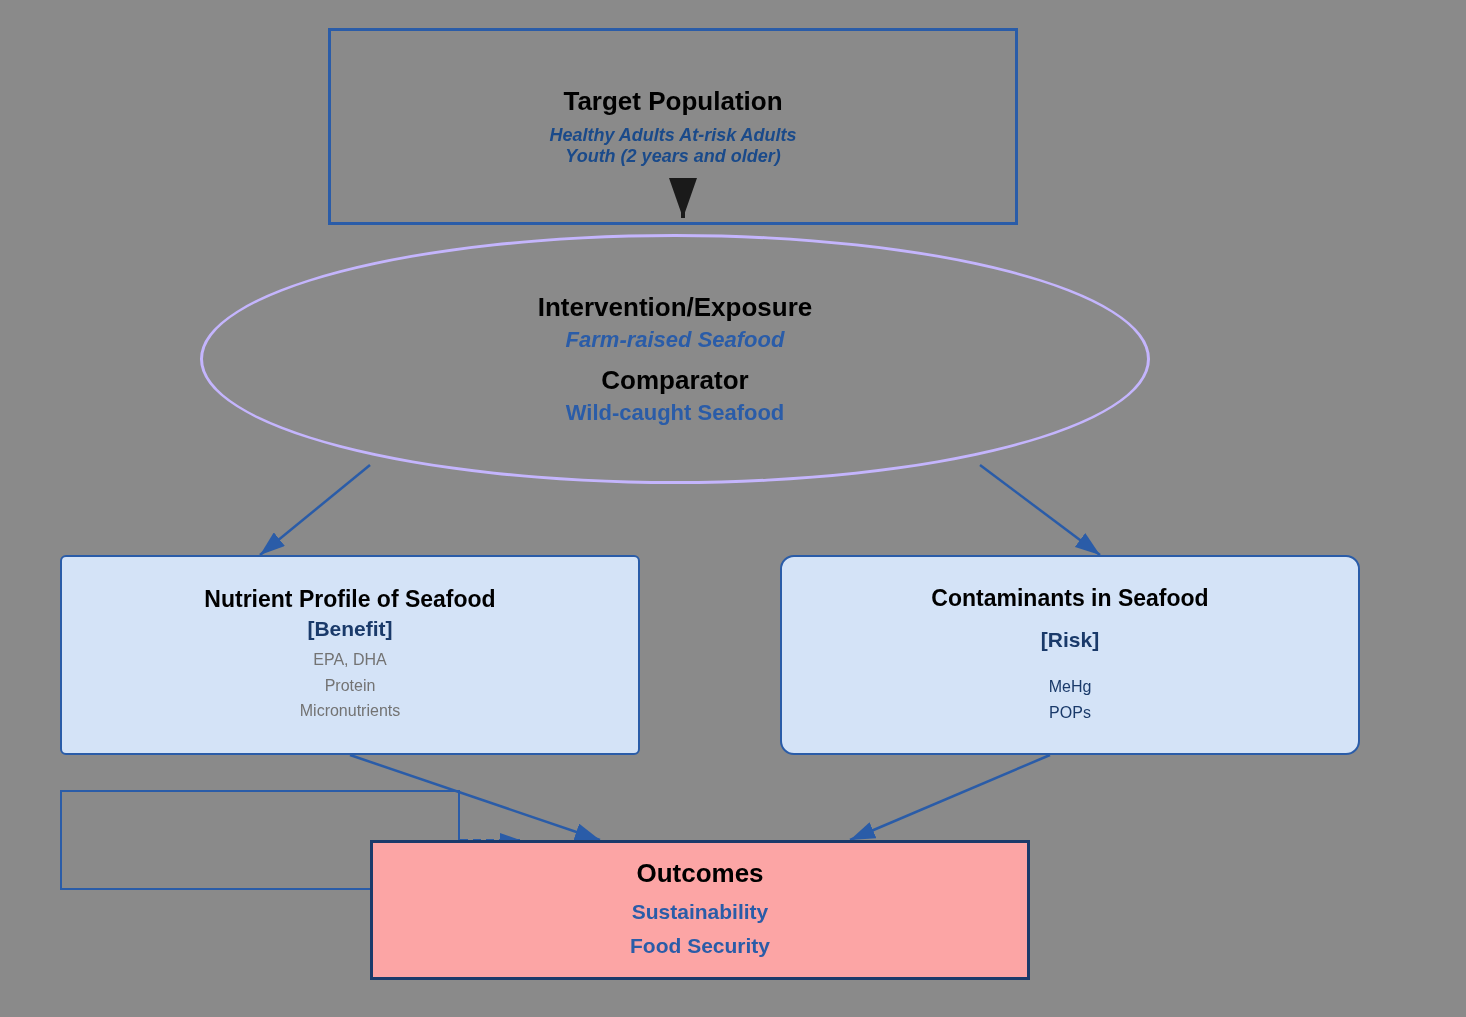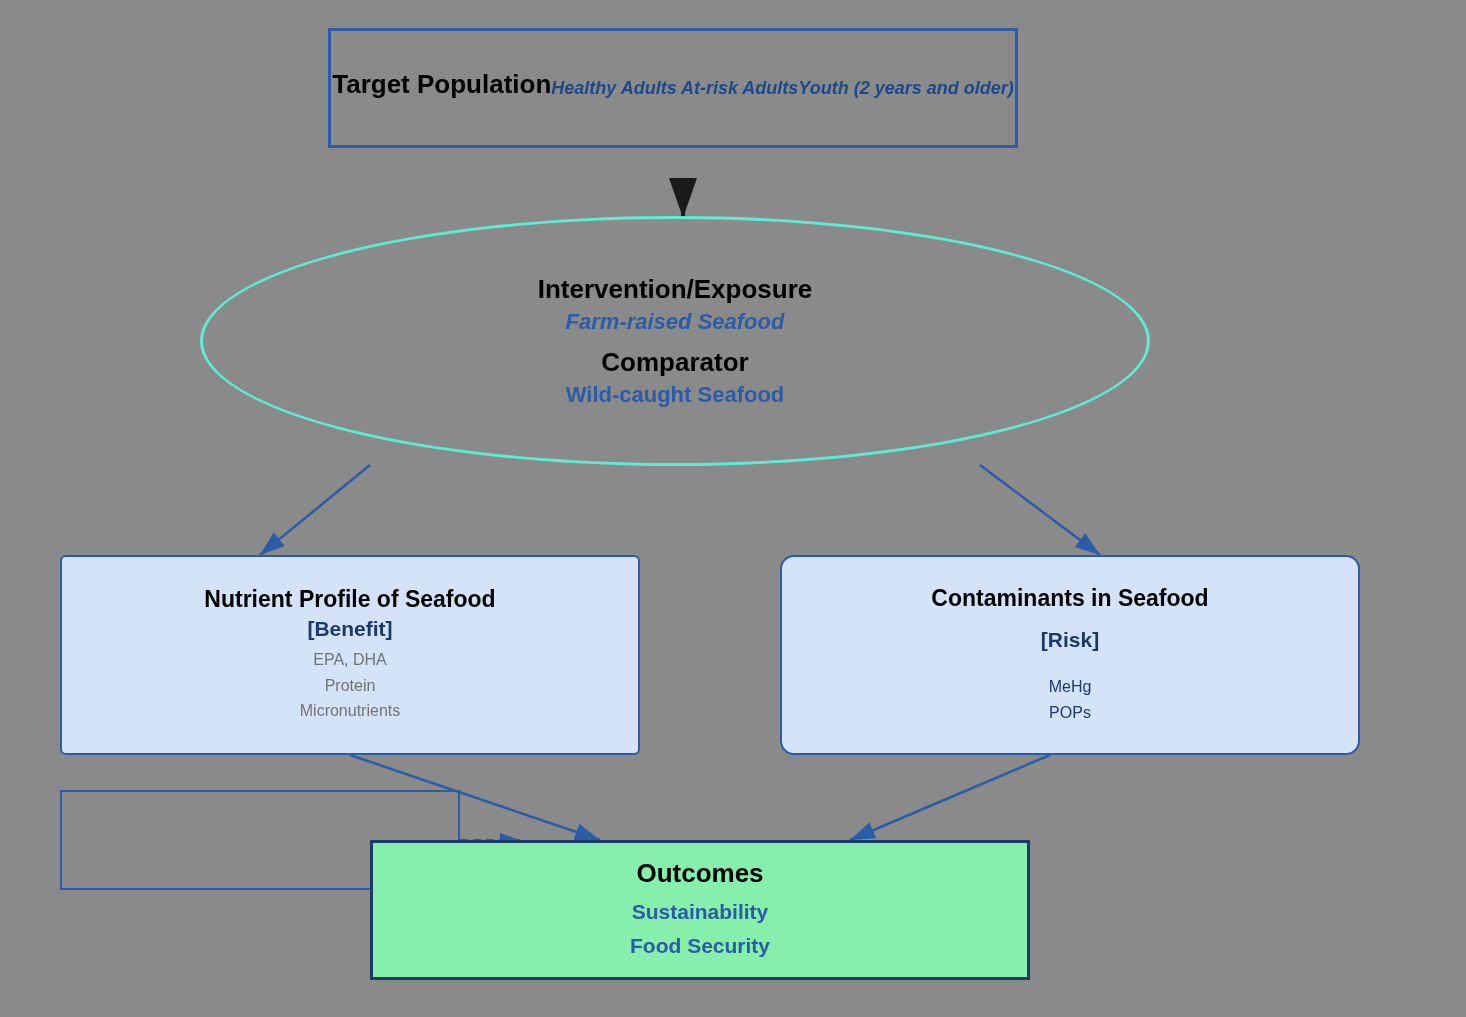--- a/index.html
+++ b/index.html
@@ -18,25 +18,25 @@
       width: 1466px;
       height: 1017px;
     }
 
     
     .target-population-box {
       position: absolute;
       top: 28px;
       left: 328px;
       width: 690px;
-      height: 120px;
+      height: 197px;
       border: 3px solid #2a5ca8;
       background: transparent;
       display: flex;
-      flex-direction: row;
+      flex-direction: column;
       align-items: center;
       justify-content: center;
       text-align: center;
     }
 
     .target-population-box .title {
       font-size: 26px;
       font-weight: bold;
       color: #000;
       margin-bottom: 8px;
@@ -45,25 +45,25 @@
     .target-population-box .subtitle {
       font-size: 18px;
       font-style: italic;
       color: #1a4a8a;
       font-weight: bold;
     }
 
     
     .intervention-ellipse {
       position: absolute;
-      top: 216px;
+      top: 234px;
       left: 200px;
       width: 950px;
       height: 250px;
-      border: 3px solid #5eead4;
+      border: 3px solid #c4b5fd;
       border-radius: 50%;
       background: transparent;
       display: flex;
       flex-direction: column;
       align-items: center;
       justify-content: center;
       text-align: center;
     }
 
     .intervention-ellipse .int-title {
@@ -180,21 +180,21 @@
     }
 
     
     .outcomes-box {
       position: absolute;
       top: 840px;
       left: 370px;
       width: 660px;
       height: 140px;
       border: 3px solid #1a3a6a;
-      background: #86efac;
+      background: #fca5a5;
       display: flex;
       flex-direction: column;
       align-items: center;
       justify-content: center;
       text-align: center;
     }
 
     .outcomes-box .o-title {
       font-size: 26px;
       font-weight: bold;

